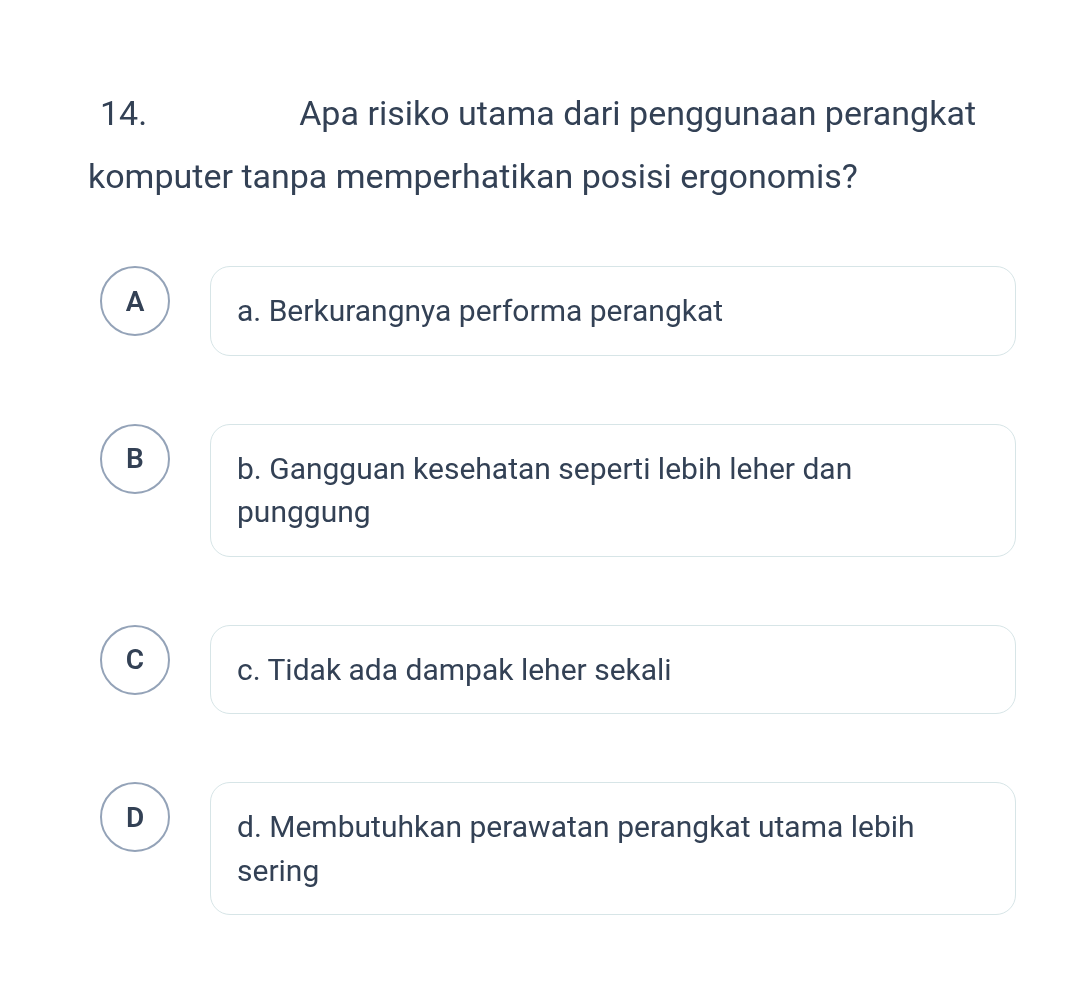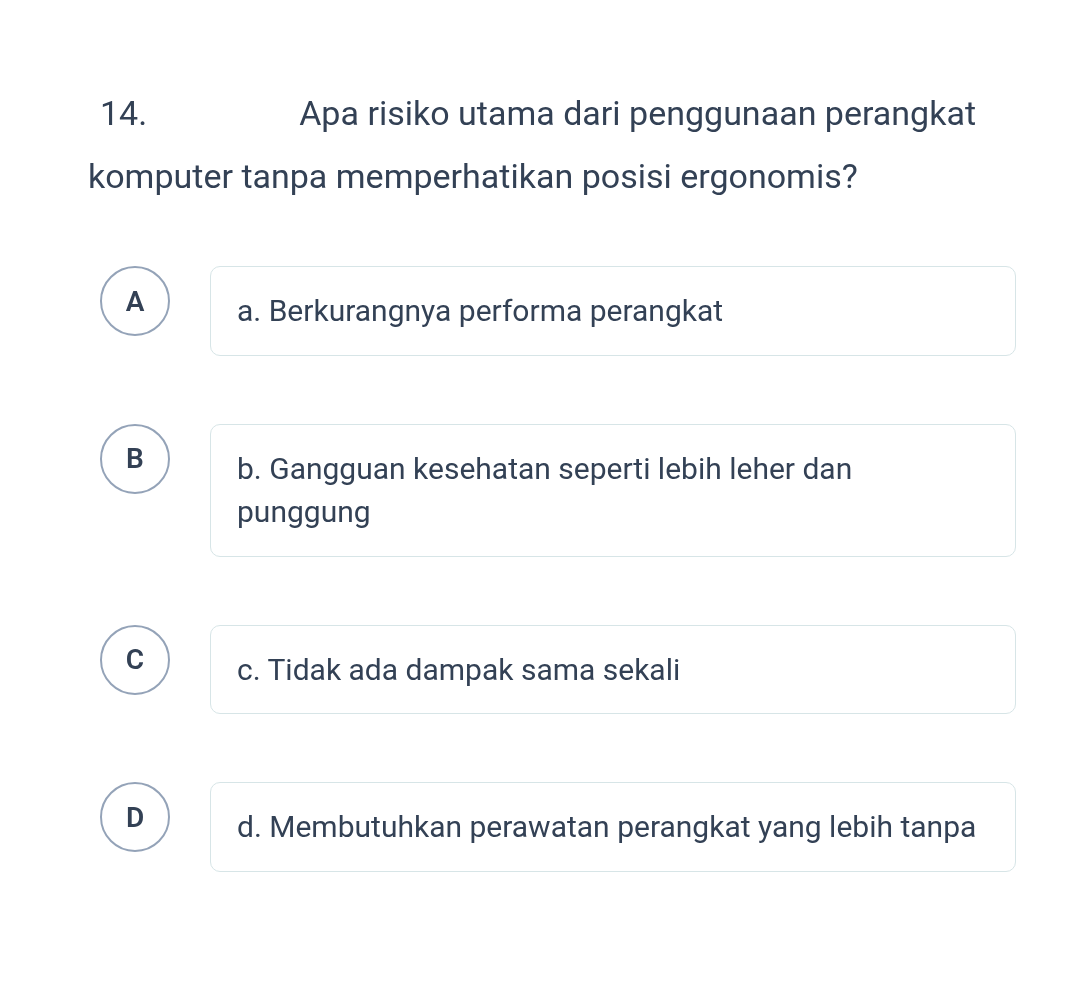--- a/index.html
+++ b/index.html
@@ -48,21 +48,21 @@
       justify-content: center;
       font-size: 28px;
       font-weight: 600;
       color: #334155;
       background: #ffffff;
       cursor: pointer;
     }
     .option-text {
       flex: 1;
       border: 1px solid #d7e5e7;
-      border-radius: 10px;
+      border-radius: 20px;
       padding: 22px 26px;
       font-size: 30px;
       line-height: 1.45;
       color: #334155;
       background: #ffffff;
       cursor: pointer;
       min-height: 70px;
       display: flex;
       align-items: center;
     }
@@ -80,19 +80,19 @@
   <div class="option-row">
     <div class="option-letter">A</div>
     <div class="option-text">a. Berkurangnya performa perangkat</div>
   </div>
   <div class="option-row">
     <div class="option-letter">B</div>
     <div class="option-text">b. Gangguan kesehatan seperti lebih leher dan punggung</div>
   </div>
   <div class="option-row">
     <div class="option-letter">C</div>
-    <div class="option-text">c. Tidak ada dampak sama sekali</div>
+    <div class="option-text">c. Tidak ada dampak leher sekali</div>
   </div>
   <div class="option-row">
     <div class="option-letter">D</div>
-    <div class="option-text">d. Membutuhkan perawatan perangkat yang lebih tanpa</div>
+    <div class="option-text">d. Membutuhkan perawatan perangkat utama lebih sering</div>
   </div>
 </div>
 
 </body></html>

